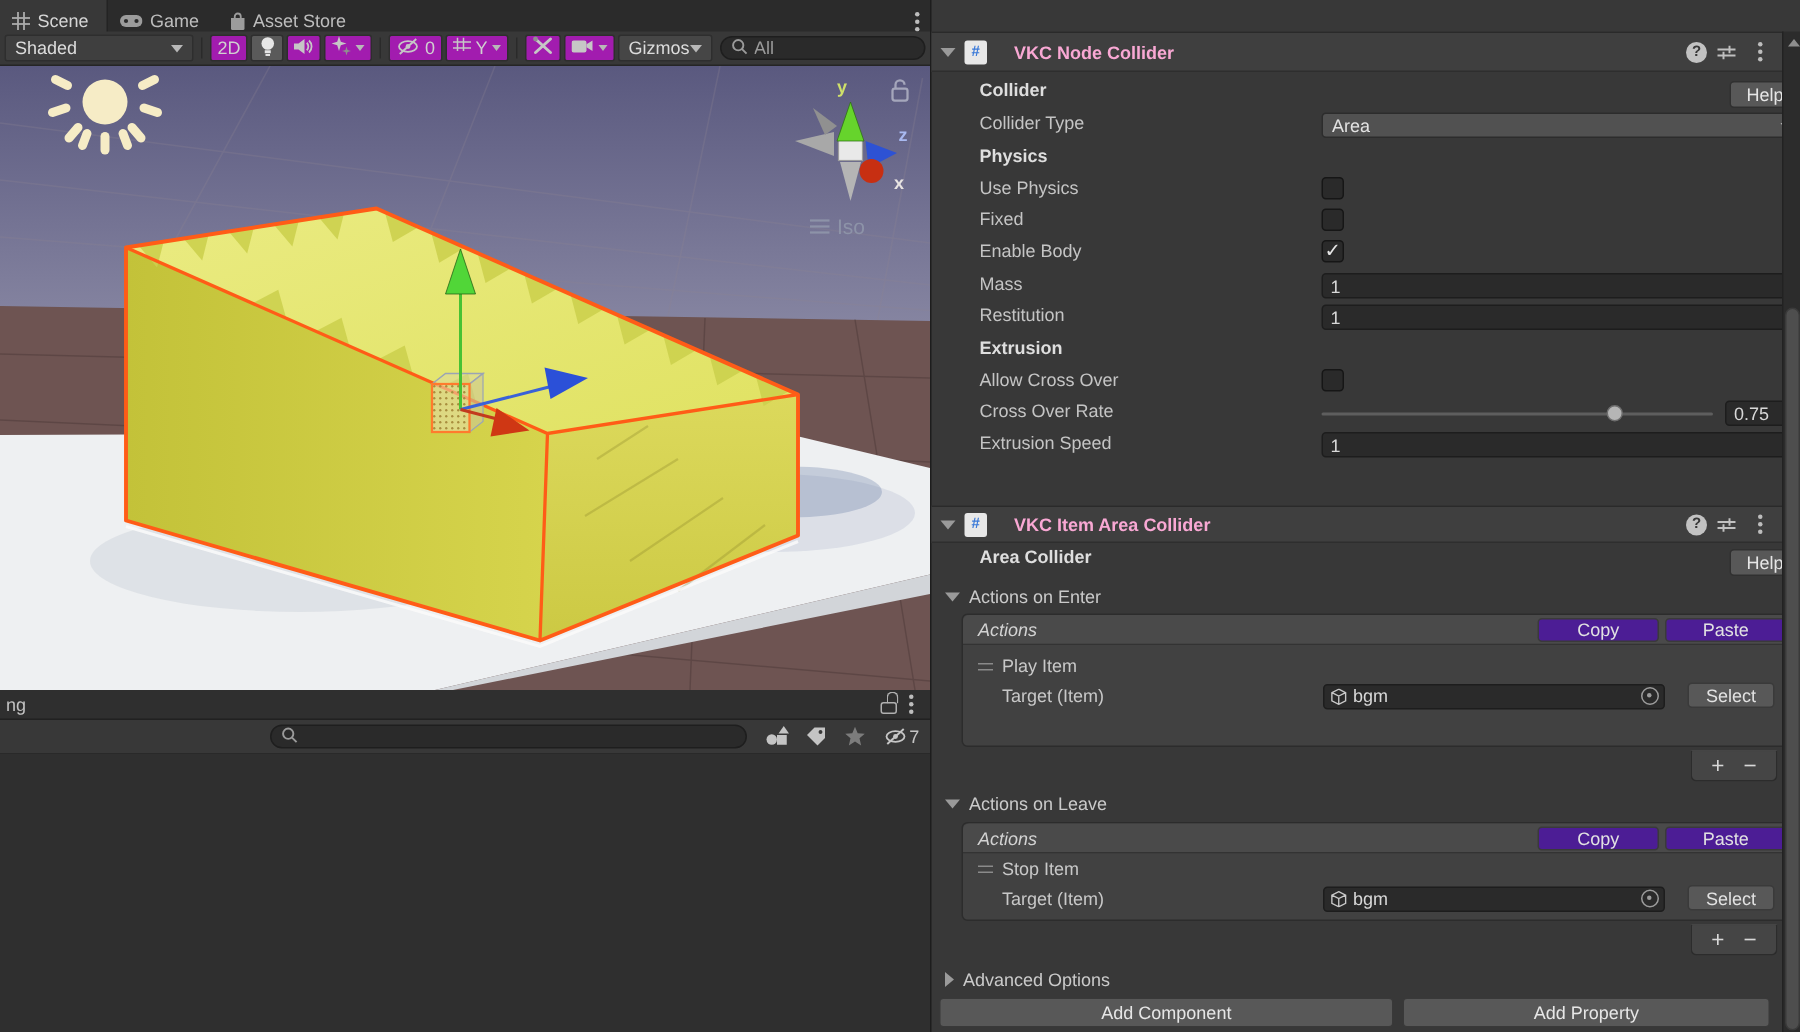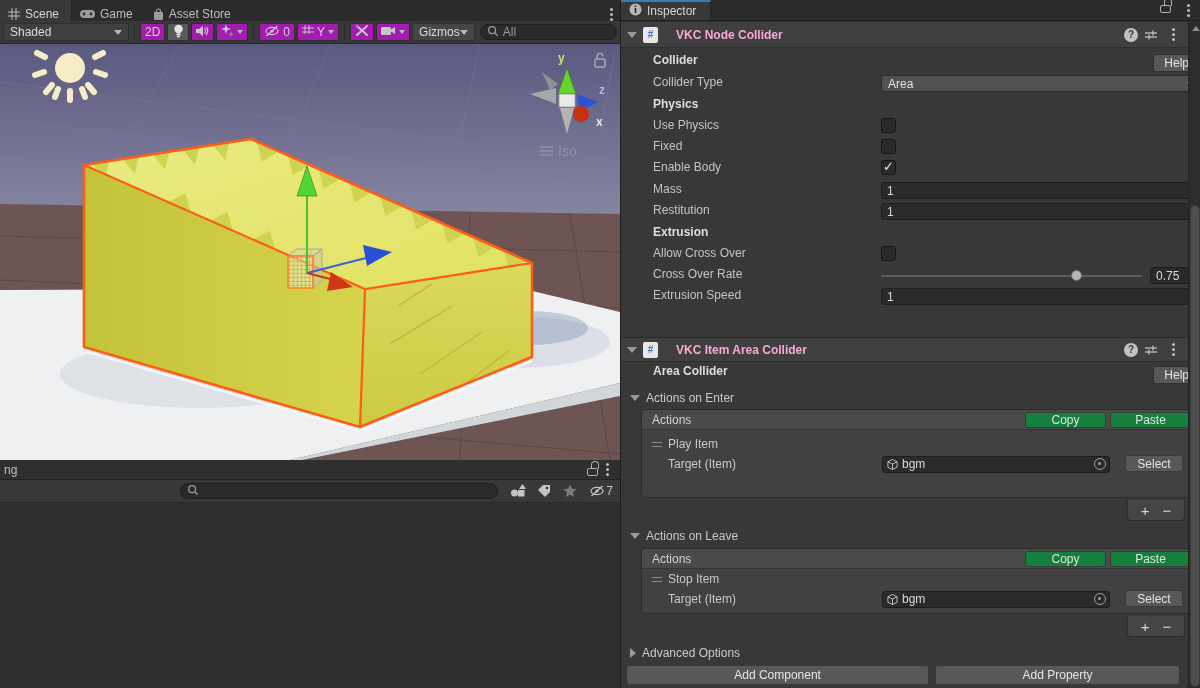--- a/index.html
+++ b/index.html
@@ -87,22 +87,22 @@
   .slider-wrap { position:absolute; left:244px; right:62px; height:17px; }
   .slider-track { position:absolute; left:0; right:0; top:8px; height:2px; background:#5e5e5e; border-radius:1px; }
   .slider-knob { position:absolute; top:3px; left:calc(75% - 6px); width:11px; height:11px;
                  border-radius:50%; background:#b5b5b5; border:1px solid #6e6e6e; }
   .slider-val { position:absolute; right:4px; width:50px; }
   .foldrow { position:absolute; left:0; width:567px; height:18px; display:flex; align-items:center;
              gap:6px; padding-left:9px; color:#cacaca; }
   .abox { position:absolute; left:20px; right:4px; background:#414141; border:1px solid #2c2c2c; border-radius:4px; }
   .abox-head { height:20px; background:#4a4a4a; border-bottom:1px solid #333333; border-radius:4px 4px 0 0;
                display:flex; align-items:center; padding:0 4px 0 10px; gap:4px; color:#d2d2d2; }
-  .abox-head .ah-lbl { flex:1; }
-  .minibtn { height:16px; width:81px; background:#15803d; border:1px solid #3a3a3a; border-radius:3px;
+  .abox-head .ah-lbl { flex:1;font-style:italic; }
+  .minibtn { height:16px; width:81px; background:#4c1d95; border:1px solid #3a3a3a; border-radius:3px;
              color:#e2e2e2; display:flex; align-items:center; justify-content:center; }
   .arow { height:20px; display:flex; align-items:center; padding-left:10px; position:relative; color:#c8c8c8; }
   .draghandle { width:10px; margin-right:6px; display:flex; flex-direction:column; gap:3px; }
   .draghandle i { height:1px; background:#8a8a8a; display:block; }
   .arow .indent { margin-left:16px; }
   .objfield { position:absolute; left:240px; right:85px; height:17px; background:#2a2a2a;
               border:1px solid #1d1d1d; border-radius:3px; display:flex; align-items:center;
               padding:0 3px 0 4px; gap:4px; color:#d8d8d8; }
   .objfield .ov { flex:1; }
   .picker { width:12px; height:12px; border:1.5px solid #9c9c9c; border-radius:50%; position:relative; }
@@ -439,37 +439,20 @@
             </svg>
           <span>7</span>
         </div>
       </div>
     </div>
     <div class="bl-content"></div>
   </div>
 
   <div class="inspector">
 
-    <div class="insp-tabbar">
-      <div class="insp-tab">
-        <span>
-          <svg width="13" height="13" viewBox="0 0 13 13">
-              <circle cx="6.5" cy="6.5" r="6" fill="#b8b8b8"></circle>
-              <rect x="5.7" y="5" width="1.6" height="5" fill="#2b2b2b"></rect>
-              <rect x="5.7" y="2.4" width="1.6" height="1.6" fill="#2b2b2b"></rect>
-            </svg>
-        </span>
-        <span>Inspector</span>
-      </div>
-      <span style="flex:1"></span>
-      <span class="lock" style="margin-right:8px;"></span>
-      <div class="kebab-btn" style="margin-right:4px; display:flex; align-items:center;">
-          <span class="kebab"></span>
-        </div>
-    </div>
 
     <div class="comp-header" style="top:21px;">
       <span class="tri-down"></span>
       <span class="script-ic">#</span>
       <span class="comp-title">VKC Node Collider</span>
       <span class="help-ic">?</span>
       <span class="presets-ic">
         <svg width="14" height="12" viewBox="0 0 14 12">
             <g stroke="#c0c0c0" stroke-width="1.3">
               <line x1="1" y1="4" x2="13" y2="4"></line>

